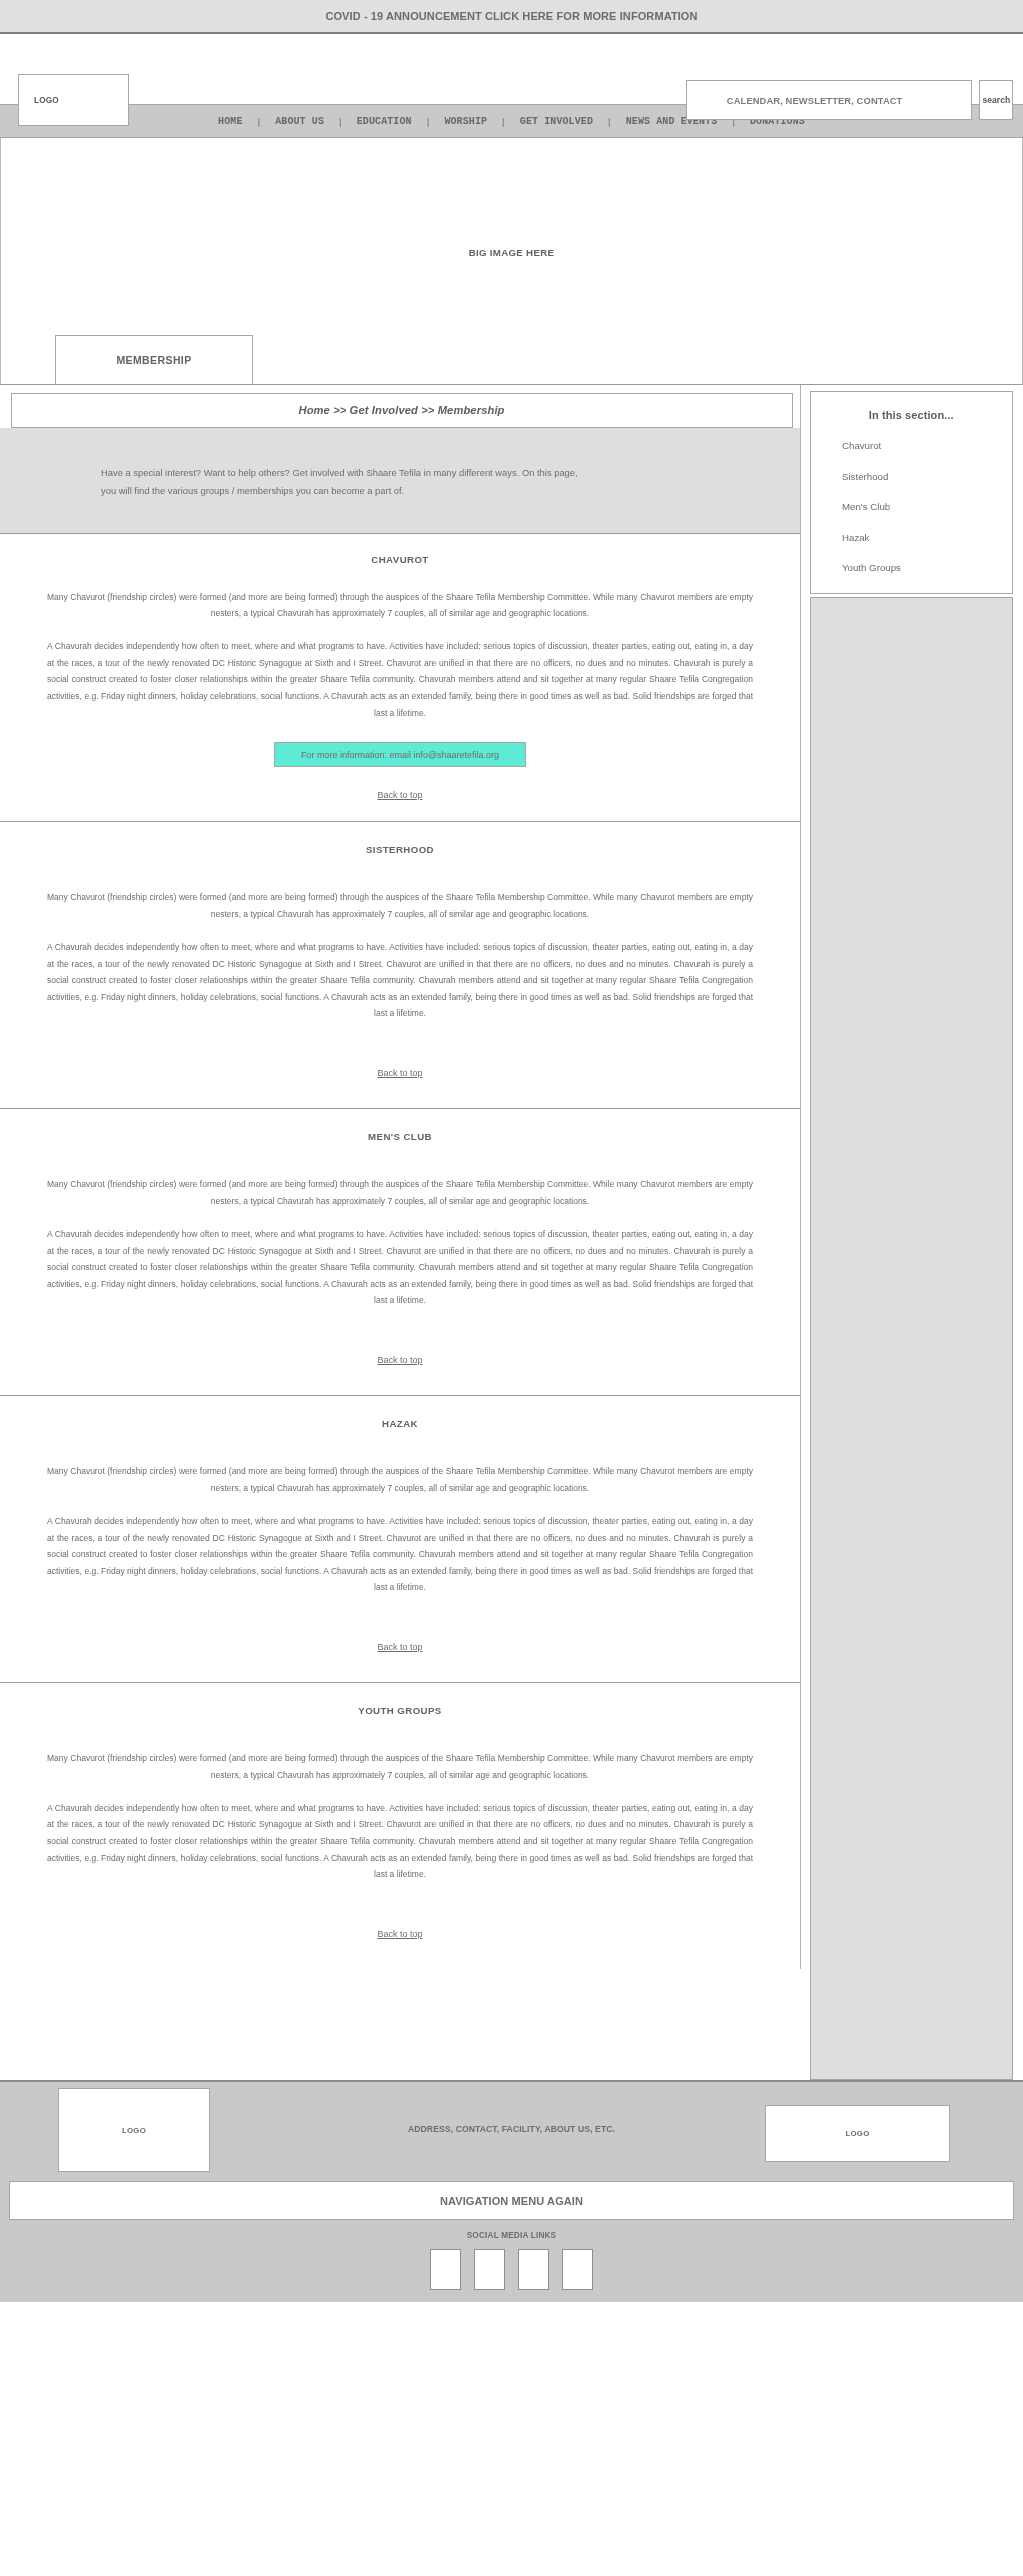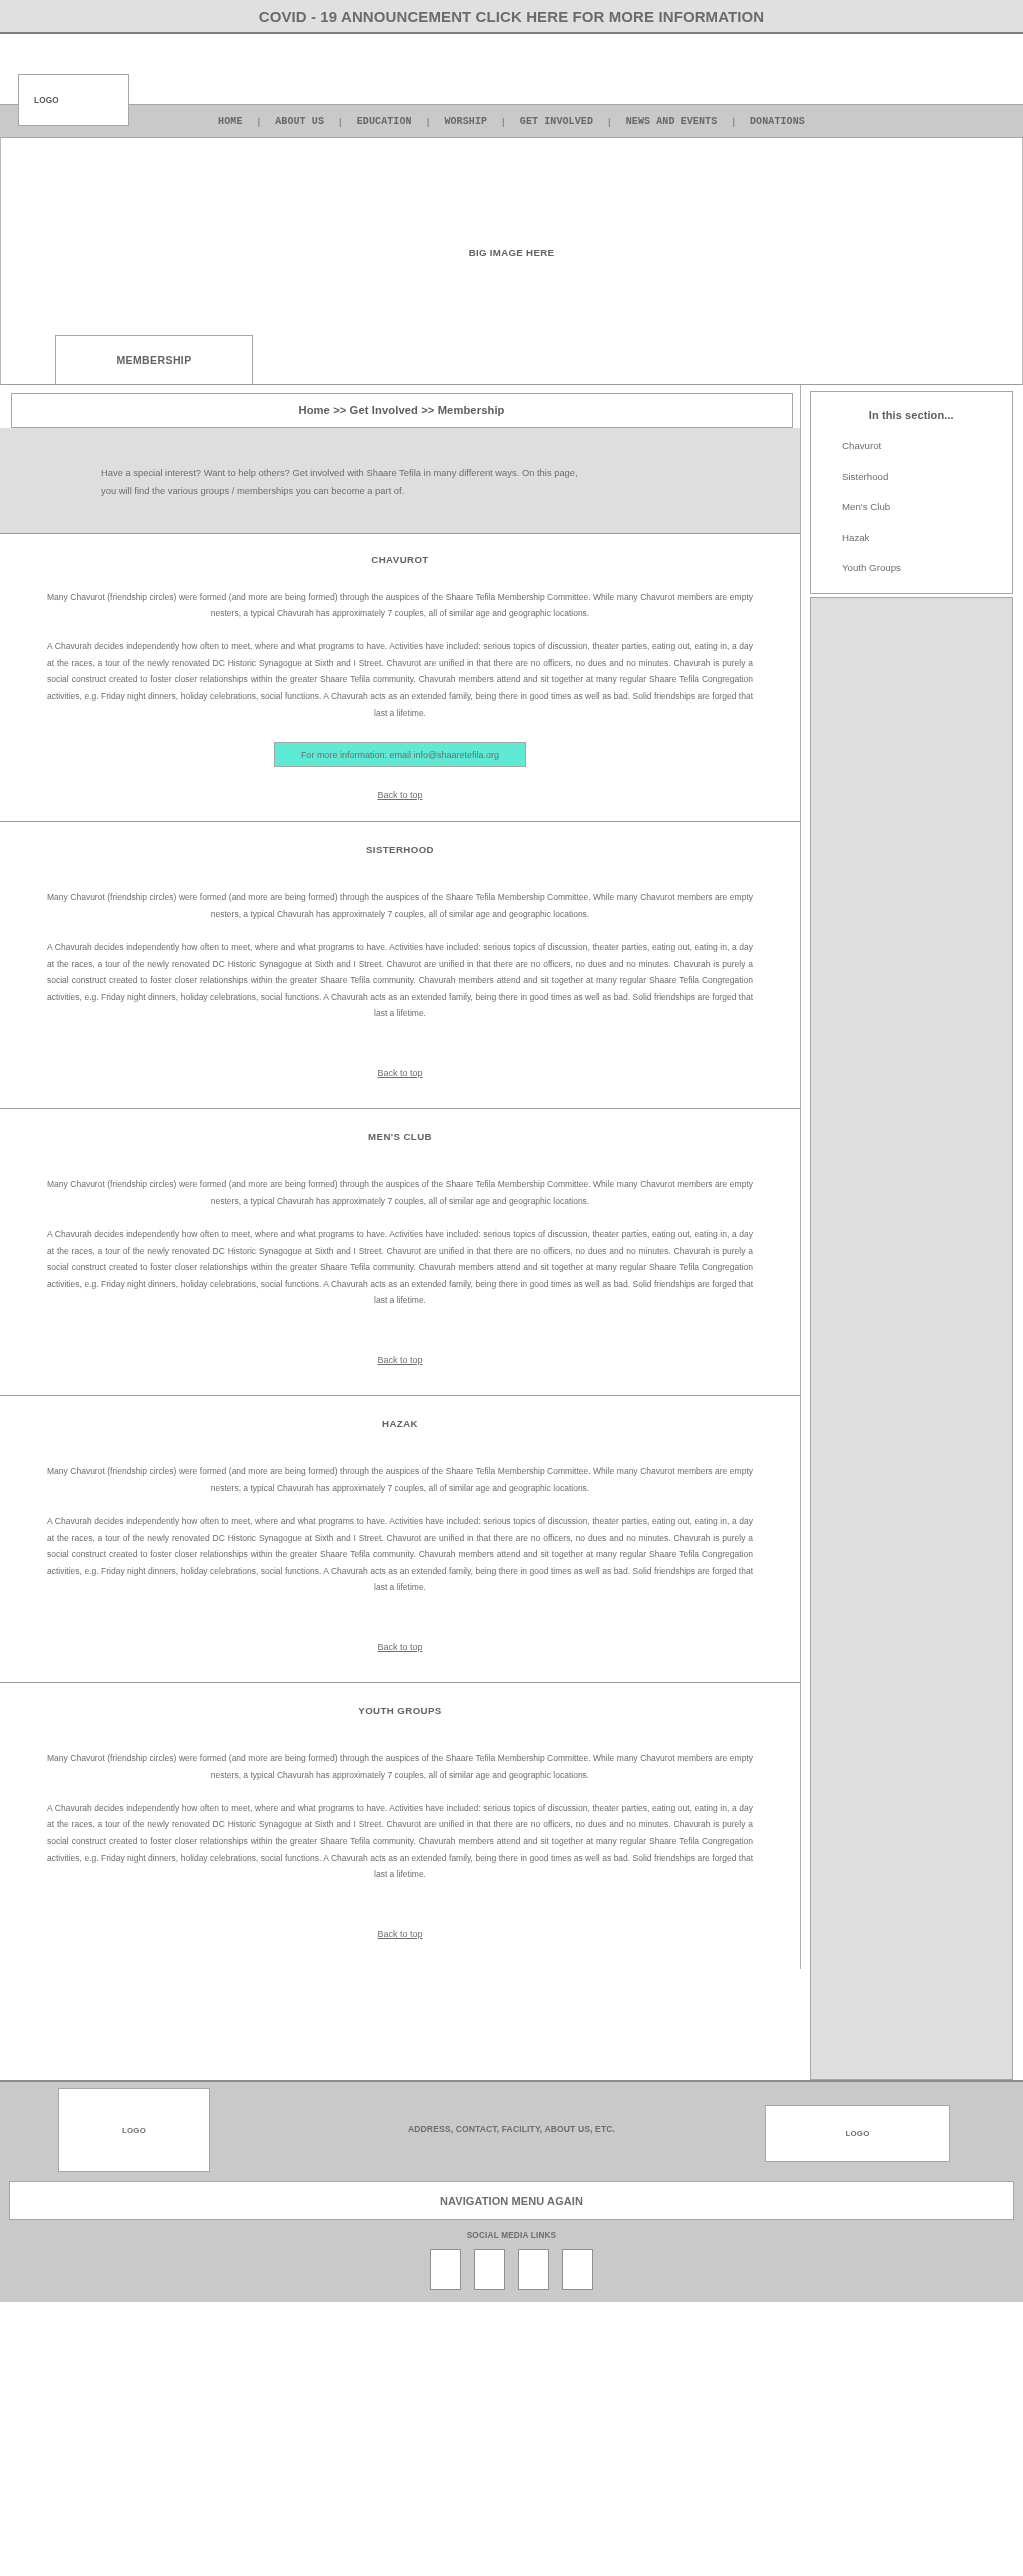--- a/index.html
+++ b/index.html
@@ -19,21 +19,21 @@
   
   .announce-bar {
     background: #e0e0e0;
     border-bottom: 2.2px solid #7f7f7f;
     height: 34px;
     display: flex;
     align-items: center;
     justify-content: center;
   }
   .announce-text {
-    font-size: 15px;
+    font-size: 11px;
     font-weight: bold;
     letter-spacing: 0.1px;
     color: #6b6b6b;
   }
 
   
   .header {
     background: #ffffff;
     height: 71px;
     position: relative;
@@ -176,20 +176,21 @@
   }
 
   .breadcrumb-frame {
     margin: 7.5px 7.5px 0 10.5px;
     border: 0.7px solid #a6a6a6;
     background: #ffffff;
     height: 35px;
     display: flex;
     align-items: center;
     justify-content: center;
+    font-style: italic;
   }
   .breadcrumb-text {
     font-size: 11.2px;
     font-weight: bold;
     color: #5e5e5e;
     letter-spacing: 0.1px;
   }
 
   .intro-panel {
     background: #dedede;
@@ -396,20 +397,24 @@
 </head>
 <body>
 
 <div class="announce-bar">
   <span class="announce-text">COVID - 19 ANNOUNCEMENT CLICK HERE FOR MORE INFORMATION</span>
 </div>
 
 <div class="header">
   <div class="logo-box">
     <span class="logo-text">LOGO</span>
+  </div>
+  <div class="search-wrap">
+    <div class="search-field" placeholder="CALENDAR, NEWSLETTER, CONTACT">CALENDAR, NEWSLETTER, CONTACT</div>
+    <div class="search-btn">search</div>
   </div>
 </div>
 
 <div class="navbar">
   <div class="nav-list">
     <span class="nav-item">HOME</span>
     <span class="nav-sep">|</span>
     <span class="nav-item">ABOUT US</span>
     <span class="nav-sep">|</span>
     <span class="nav-item">EDUCATION</span>

